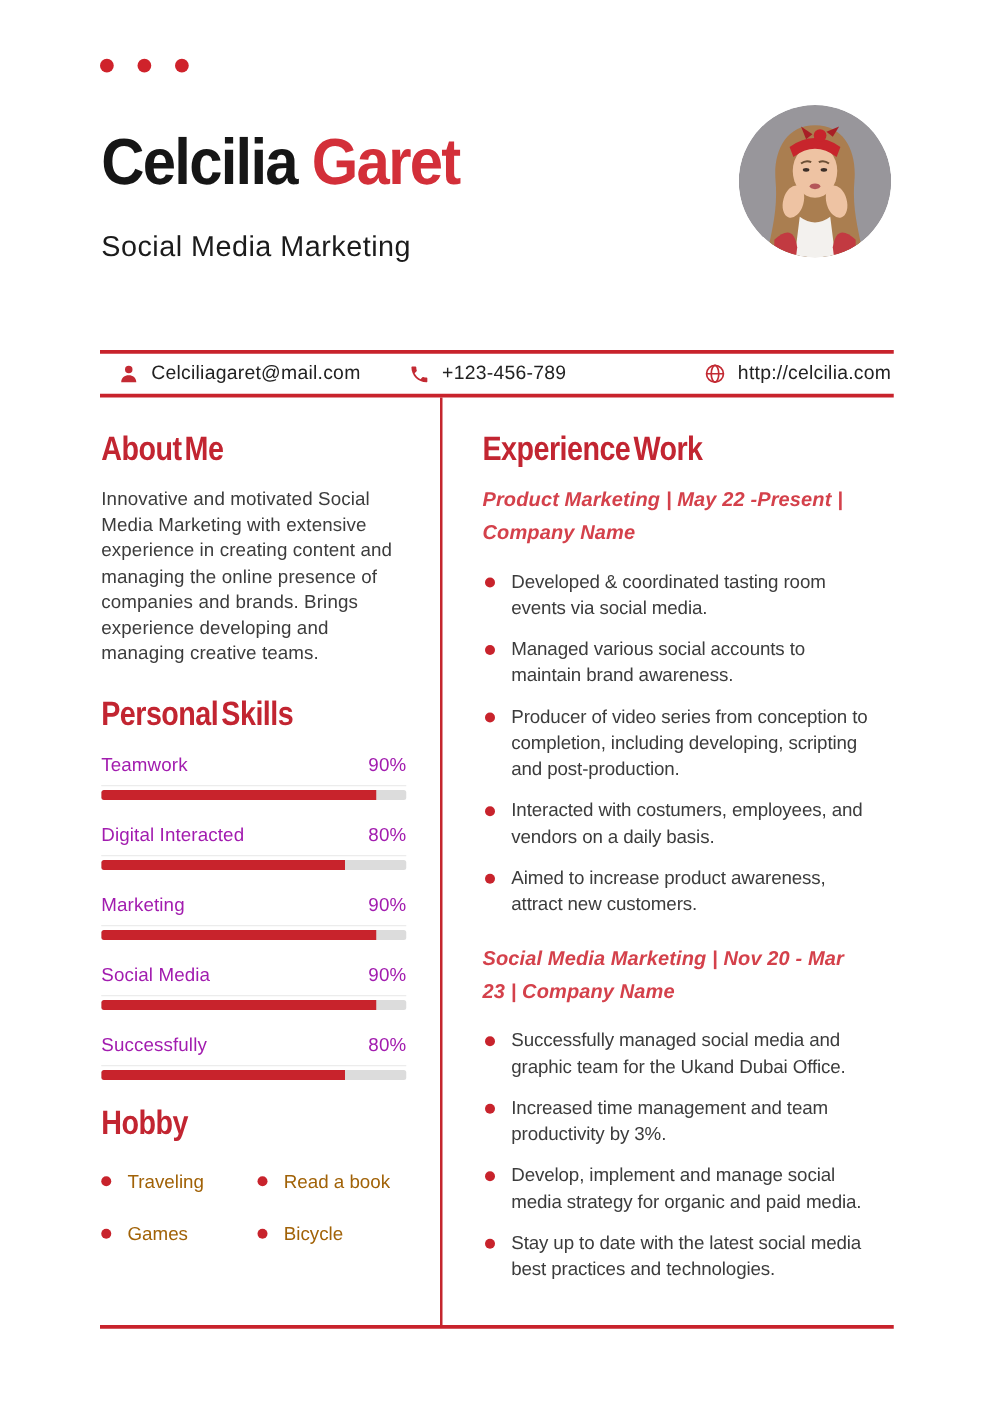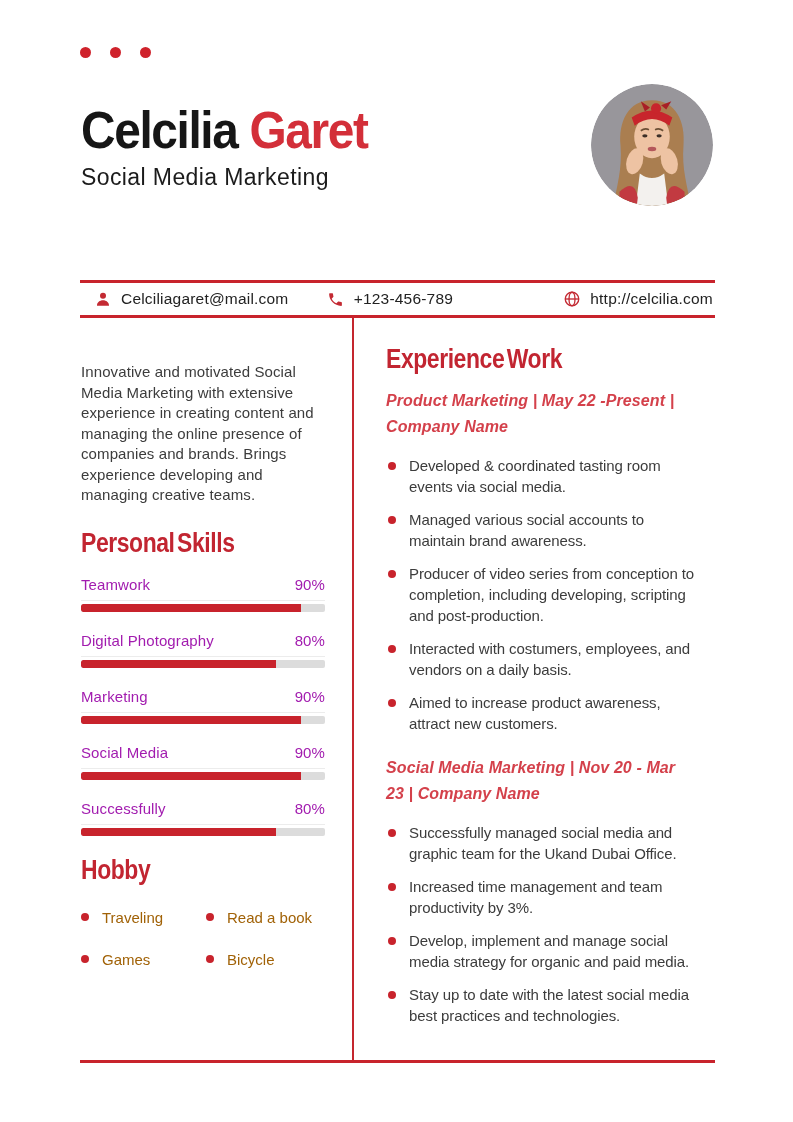--- a/index.html
+++ b/index.html
@@ -10,21 +10,21 @@
   
   .dots { display:flex; gap:19px; padding:47px 0 0 80px; }
   .dot { width:11px; height:11px; border-radius:50%; background:#cf222b; }
 
   
   .header { position:relative; margin:42px 78px 0 81px; height:122px; }
   .name { font-size:52px; font-weight:bold; line-height:60px; color:#161616; letter-spacing:-1.5px; white-space:nowrap; }
   .name-cond { display:inline-block; transform:scaleX(.92); transform-origin:left center; }
   .name-first { margin-right:13px; }
   .name-last { color:#d32f39; }
-  .subtitle { margin-top:4px; font-size:23px; color:#1b1b1b; letter-spacing:.4px; }
+  .subtitle { margin-top:24px; font-size:23px; color:#1b1b1b; letter-spacing:.4px; }
   .photo { position:absolute; right:2px; top:-16px; width:122px; height:122px; border-radius:50%; overflow:hidden; }
 
   
   .contact { margin:58px 78px 0 80px; border-top:3px solid #c8232c; border-bottom:3px solid #c8232c;
              display:flex; align-items:center; padding:7px 2px 7px 14px; }
   .c-item { display:flex; align-items:center; gap:9px; font-size:15.5px; color:#222222; letter-spacing:.2px; }
   .c-item .cicon { width:18px; height:18px; flex:0 0 auto; display:flex; align-items:center; justify-content:center; }
   .c-email { flex:0 0 auto; }
   .c-phone { margin-left:auto; margin-right:auto; transform:translateX(-36px);align-items:center; }
   .c-web { flex:0 0 auto; }
@@ -134,37 +134,38 @@
             <path d="M3 12h18"></path>
         </svg>
       </span>
       <span>http://celcilia.com</span>
     </div>
   </div>
 
   <div class="main">
 
     <div class="col-left">
+      <h2 class="sec"><span class="cond">About Me</span></h2>
       <p class="about-text">Innovative and motivated Social Media Marketing with extensive experience in creating content and managing the online presence of companies and brands. Brings experience developing and managing creative teams.</p>
 
       <h2 class="sec skills-h"><span class="cond">Personal Skills</span></h2>
       <div class="skills">
         <div class="skill">
           <div class="skill-row">
               <span>Teamwork</span>
               <span>90%</span>
             </div>
           <div class="skill-rule"></div>
           <div class="skill-track">
               <div class="skill-fill" style="width: 90%;"></div>
             </div>
         </div>
         <div class="skill">
           <div class="skill-row">
-              <span>Digital Photography</span>
+              <span>Digital Interacted</span>
               <span>80%</span>
             </div>
           <div class="skill-rule"></div>
           <div class="skill-track">
               <div class="skill-fill" style="width: 80%;"></div>
             </div>
         </div>
         <div class="skill">
           <div class="skill-row">
               <span>Marketing</span>

